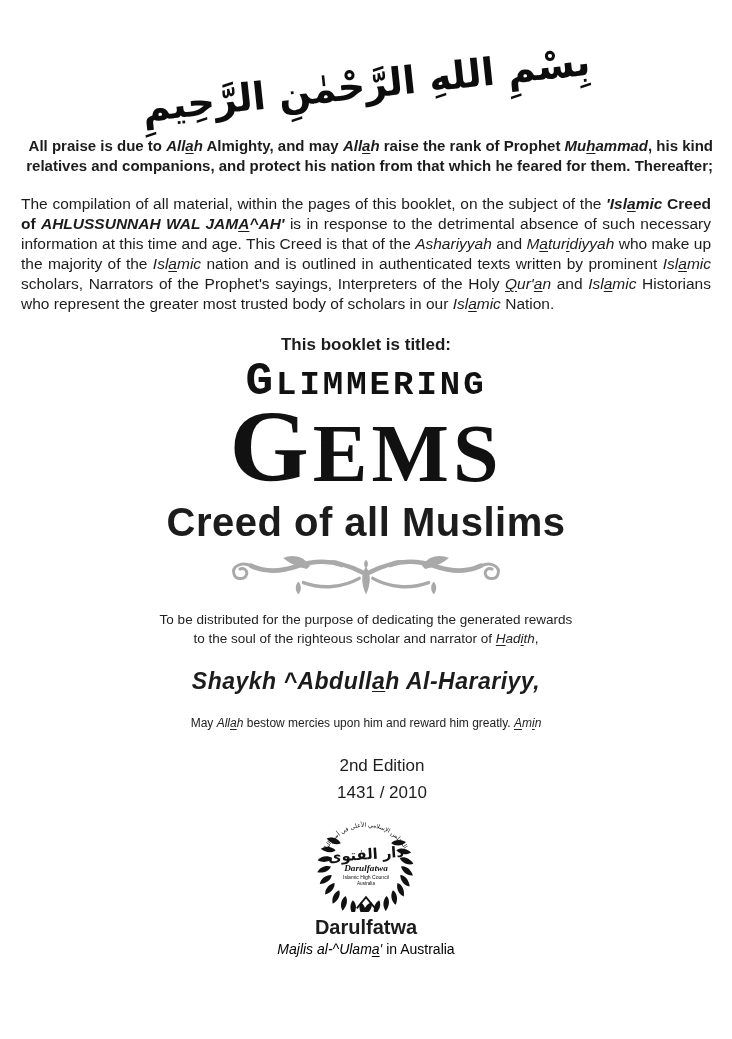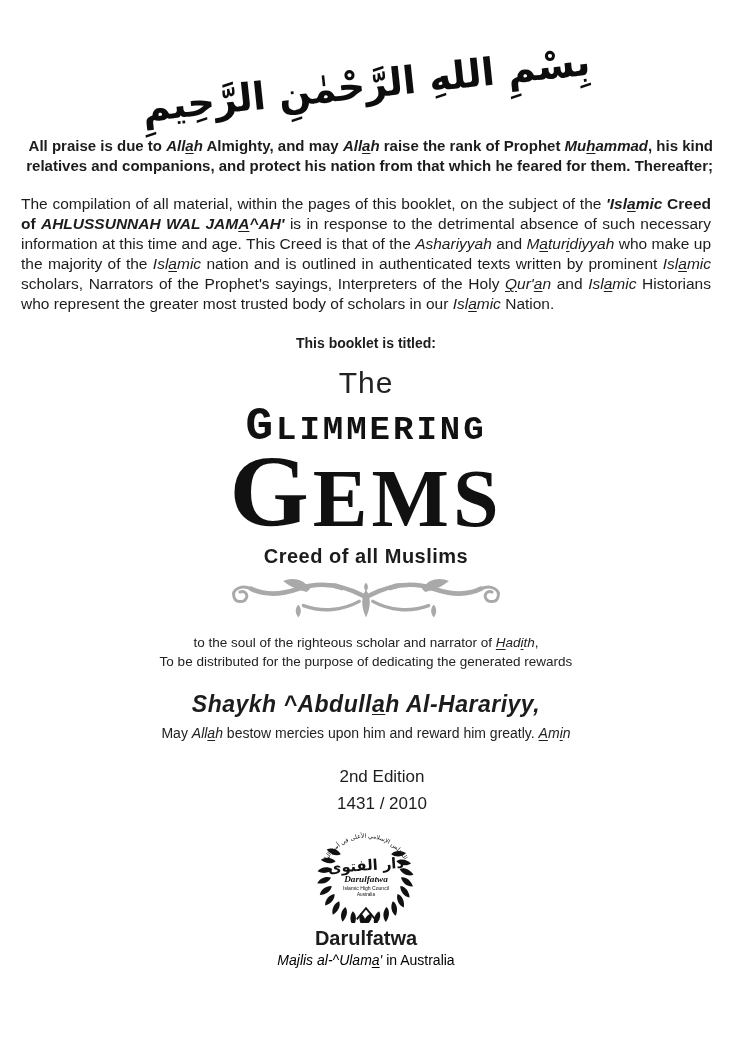--- a/index.html
+++ b/index.html
@@ -28,60 +28,59 @@
   .intro{
     width:694px;margin:12px auto 0;
     font-weight:bold;font-size:15px;line-height:19.5px;
     text-align:right;
   }
   .bodypara{
     width:690px;margin:19px auto 0;
     font-size:15.5px;line-height:20px;
     text-align:justify;
   }
-  .titled{margin-top:21px;font-weight:bold;font-size:14px;}
+  .titled{margin-top:21px;font-weight:bold;font-size:17px;}
   .the-line{margin-top:15px;font-size:30px;letter-spacing:1px;color:#222;}
   .glim{
     margin-top:5px;
     font-family:Liberation Mono, monospace;
     font-weight:bold;font-size:34px;letter-spacing:3px;
     color:#111;line-height:44px;
   }
   .glim .initial{font-size:46px;letter-spacing:3px;}
   .gems{
     font-family:"Liberation Serif", serif;
     font-weight:bold;font-size:82px;letter-spacing:4px;
     color:#111;line-height:84px;margin-top:-2px;
   }
   .gems .initial{font-size:102px;}
   .of-the{margin-top:8px;font-size:24px;color:#222;}
-  .subtitle{margin-top:4px;font-weight:bold;font-size:20px;letter-spacing:0.5px;}
+  .subtitle{margin-top:4px;font-weight:bold;font-size:40px;letter-spacing:0.5px;}
   .ornament{margin-top:8px;height:44px;}
   .dedication{margin-top:13px;font-size:13.5px;line-height:19px;color:#222;}
   .shaykh{margin-top:20px;font-weight:bold;font-style:italic;font-size:23px;letter-spacing:0.5px;}
-  .blessing{margin-top:7px;font-size:14px;color:#222;}
+  .blessing{margin-top:21px;font-size:12px;color:#222;}
   .edition{margin-top:22px;font-size:17px;line-height:27px;margin-left:32px;}
   .logo-wrap{margin-top:10px;height:96px;display:flex;justify-content:center;}
   .footer-org{margin-top:4px;font-weight:bold;font-size:20px;}
   .footer-tagline{margin-top:2px;font-size:14px;color:#000000;}
 </style>
 </head>
 <body>
 
 <div class="page">
 
   <div class="basmala">بِسْمِ اللهِ الرَّحْمٰنِ الرَّحِيمِ</div>
 
   <div class="intro">All praise is due to <i>All<u>a</u>h</i> Almighty, and may <i>All<u>a</u>h</i> raise the rank of Prophet <i>Mu<u>h</u>ammad</i>, his kind relatives and companions, and protect his nation from that which he feared for them. Thereafter;</div>
 
   <div class="bodypara">The compilation of all material, within the pages of this booklet, on the subject of the <b><i>'Isl<u>a</u>mic</i> Creed of <i>AHLUSSUNNAH WAL JAM<u>A</u>^AH'</i></b> is in response to the detrimental absence of such necessary information at this time and age. This Creed is that of the <i>Ashariyyah</i> and <i>M<u>a</u>tur<u>i</u>diyyah</i> who make up the majority of the <i>Isl<u>a</u>mic</i> nation and is outlined in authenticated texts written by prominent <i>Isl<u>a</u>mic</i> scholars, Narrators of the Prophet's sayings, Interpreters of the Holy <i><u>Q</u>ur'<u>a</u>n</i> and <i>Isl<u>a</u>mic</i> Historians who represent the greater most trusted body of scholars in our <i>Isl<u>a</u>mic</i> Nation.</div>
 
   <div class="titled">This booklet is titled:</div>
 
-  <div class="the-line">The</div>
 
   <div class="glim"><span class="initial">G</span><span>LIMMERING</span></div>
 
   <div class="gems"><span class="initial">G</span><span>EMS</span></div>
 
 
   <div class="subtitle">Creed of all Muslims</div>
 
   <div class="ornament">
     <svg width="330" height="44" viewBox="0 0 340 52">
@@ -95,22 +94,22 @@
         <path d="M178 30 C198 41 222 43 244 35" stroke="#a9a9a9" stroke-width="4" fill="none" stroke-linecap="round"></path>
         <path d="M236 15 C244 3 258 1 268 6 C260 13 248 17 240 19 Z" fill="#a9a9a9"></path>
         <path d="M250 34 C254 38 254 44 250 49 C246 44 246 38 250 34 Z" fill="#a9a9a9"></path>
         <path d="M196 15 C200 9 208 7 214 10 C209 14 203 16 198 17 Z" fill="#a9a9a9"></path>
       </g>
       <use href="#halfOrn" transform="translate(340,0) scale(-1,1)"></use>
     </svg>
   </div>
 
   <div class="dedication">
+    <div>To be distributed for the purpose of dedicating the generated rewards</div>
     <div>to the soul of the righteous scholar and narrator of <i><u>H</u>ad<u>i</u>th</i>,</div>
-    <div>To be distributed for the purpose of dedicating the generated rewards</div>
   </div>
 
   <div class="shaykh">Shaykh ^Abdull<u>a</u>h Al-Harariyy,</div>
 
   <div class="blessing">May <i>All<u>a</u>h</i> bestow mercies upon him and reward him greatly. <i><u>A</u>m<u>i</u>n</i></div>
 
   <div class="edition">
     <div>2nd Edition</div>
     <div>1431 / 2010</div>
   </div>

